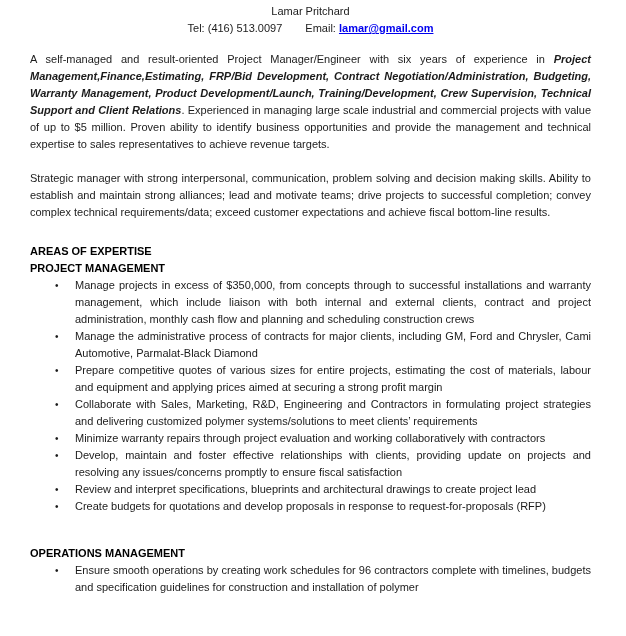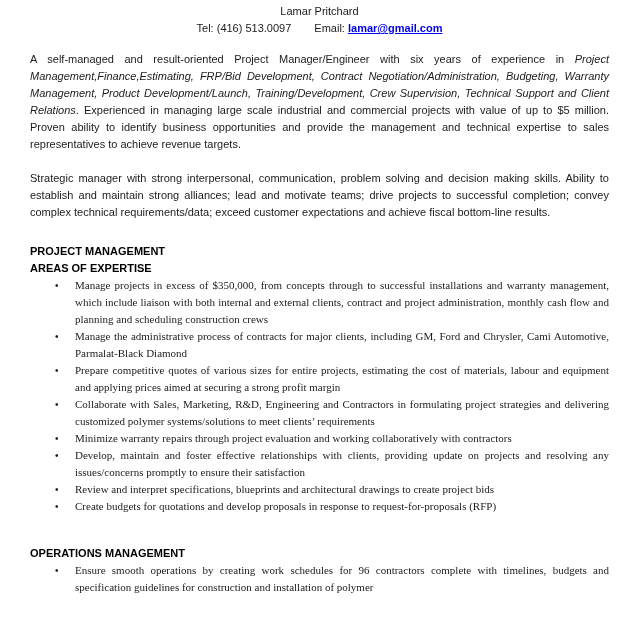--- a/index.html
+++ b/index.html
@@ -14,21 +14,21 @@
     font-family: "Liberation Sans", sans-serif;
     font-size: 11px;
     line-height: 17px;
     color: #1b1b1b;
     -webkit-font-smoothing: antialiased;
   }
   .page {
     box-sizing: border-box;
     width: 626px;
     height: 636px;
-    padding: 3px 17px 0 30px;
+    padding: 3px 35px 0 30px;
   }
   .doc-header {
     text-align: center;
     margin-bottom: 14px;
   }
   .doc-header div { white-space: nowrap; }
   .email-group { margin-left: 23px; }
   .email-link {
     color: #0000ee;
     font-weight: bold;
@@ -37,42 +37,41 @@
     margin-top: 20px;
   }
   .heading {
     font-weight: bold;
     color: #000000;
   }
   .para {
     text-align: justify;
   }
   .emph {
-    font-weight: normal;
+    font-weight: bold;
     font-style: italic;
   }
   .spacer-1 { height: 17px; }
   .spacer-2 { height: 22px; }
   .spacer-3 { height: 30px; }
   .bullet-list { }
   .bullet-item {
     display: flex;
     align-items: flex-start;
   }
   .bullet-glyph {
     flex: 0 0 auto;
     width: 20px;
     margin-left: 25px;
     text-align: left;
     font-size: 10px;
   }
   .bullet-text {
     flex: 1 1 auto;
     text-align: justify;
-    font-family: Liberation Serif, serif;
   }
 </style>
 </head>
 <body>
 
 <div class="page">
 
   <div class="doc-header">
     <div>Lamar Pritchard</div>
     <div><span>Tel: (416) 513.0097</span><span class="email-group">Email:</span>
@@ -82,22 +81,22 @@
 
 
   <div class="para"><span>A self-managed and result-oriented Project Manager/Engineer with six years of experience in </span><span class="emph">Project Management,Finance,Estimating, FRP/Bid Development, Contract Negotiation/Administration, Budgeting, Warranty Management, Product Development/Launch, Training/Development,  Crew Supervision, Technical Support and Client Relations</span><span>. Experienced in managing large scale industrial and commercial projects with value of up to $5 million. Proven ability to identify business opportunities and provide the management and technical expertise to sales representatives to achieve revenue targets.</span></div>
 
   <div class="spacer-1"></div>
 
   <div class="para">Strategic manager with strong interpersonal, communication, problem solving and decision making skills. Ability to establish and maintain strong alliances; lead and motivate teams; drive projects to successful completion; convey complex technical requirements/data; exceed customer expectations and achieve fiscal bottom-line results.</div>
 
   <div class="spacer-2"></div>
 
+  <div class="heading">AREAS OF EXPERTISE</div>
   <div class="heading">PROJECT MANAGEMENT</div>
-  <div class="heading">AREAS OF EXPERTISE</div>
 
   <div class="bullet-list">
     <div class="bullet-item">
       <span class="bullet-glyph">•</span>
       <span class="bullet-text">Manage projects in excess of $350,000, from concepts through to successful installations and warranty management, which include liaison with both internal and external clients, contract and project administration, monthly cash flow and planning and scheduling construction crews</span>
     </div>
     <div class="bullet-item">
       <span class="bullet-glyph">•</span>
       <span class="bullet-text">Manage the administrative process of contracts for major clients, including GM, Ford and Chrysler, Cami Automotive, Parmalat-Black Diamond</span>
     </div>
@@ -108,25 +107,25 @@
     <div class="bullet-item">
       <span class="bullet-glyph">•</span>
       <span class="bullet-text">Collaborate with Sales, Marketing, R&amp;D, Engineering and Contractors in formulating project strategies and delivering customized polymer systems/solutions to meet clients’  requirements</span>
     </div>
     <div class="bullet-item">
       <span class="bullet-glyph">•</span>
       <span class="bullet-text">Minimize warranty repairs through project evaluation and working collaboratively with contractors</span>
     </div>
     <div class="bullet-item">
       <span class="bullet-glyph">•</span>
-      <span class="bullet-text">Develop, maintain and foster effective relationships with clients, providing update on projects and resolving any issues/concerns promptly to ensure their satisfaction</span>
+      <span class="bullet-text">Develop, maintain and foster effective relationships with clients, providing update on projects and resolving any issues/concerns promptly to ensure fiscal satisfaction</span>
     </div>
     <div class="bullet-item">
       <span class="bullet-glyph">•</span>
-      <span class="bullet-text">Review and interpret specifications, blueprints and architectural drawings to create project bids</span>
+      <span class="bullet-text">Review and interpret specifications, blueprints and architectural drawings to create project lead</span>
     </div>
     <div class="bullet-item">
       <span class="bullet-glyph">•</span>
       <span class="bullet-text">Create budgets for quotations and develop proposals in response to request-for-proposals (RFP)</span>
     </div>
   </div>
 
   <div class="spacer-3"></div>
 
   <div class="heading">OPERATIONS MANAGEMENT</div>

